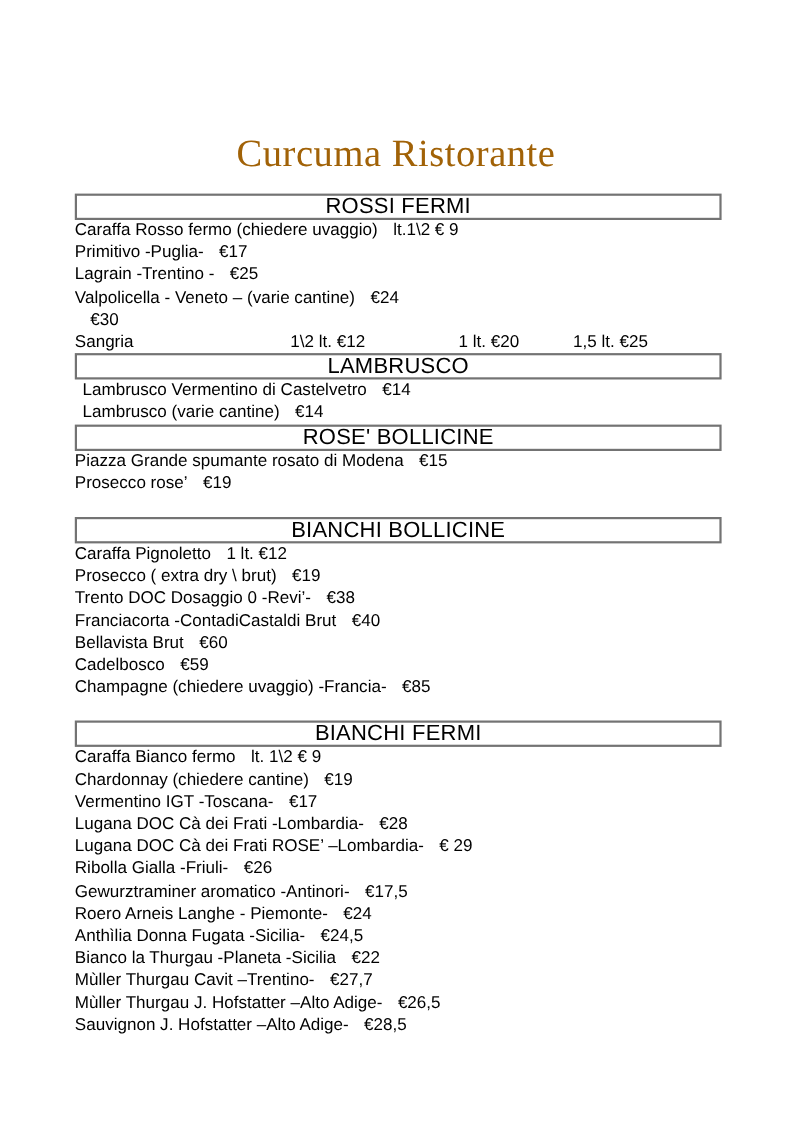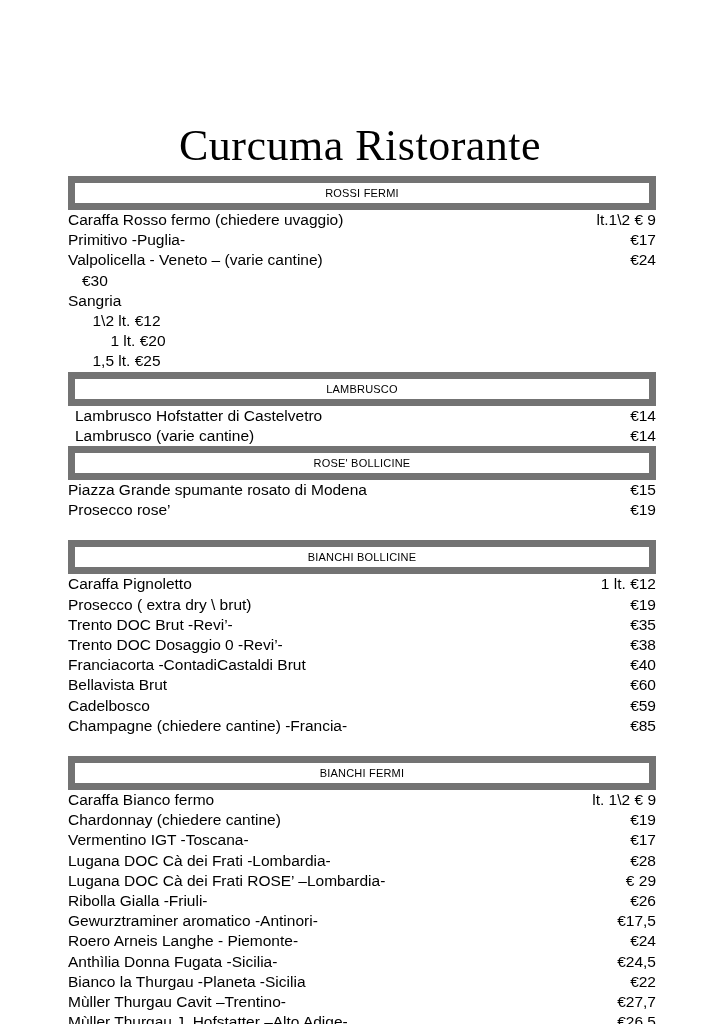--- a/index.html
+++ b/index.html
@@ -26,59 +26,58 @@
     background: #ffffff;
   }
 
   .title {
     position: absolute;
     left: 0;
     top: 92px;
     width: 720px;
     text-align: center;
     font-family: "Liberation Serif", serif;
-    font-size: 44px;
+    font-size: 35px;
     line-height: 50px;
     font-weight: normal;
     letter-spacing: 0.5px;
-    color: #000000;
+    color: #a16207;
     white-space: nowrap;
   }
 
   .menu {
     position: absolute;
     left: 68px;
     top: 176px;
     width: 588px;
   }
 
   .section {
     width: 100%;
   }
 
   .section-header {
     box-sizing: border-box;
     width: 100%;
-    border: 7px solid #737373;
+    border: 2px solid #737373;
     text-align: center;
-    font-size: 11px;
+    font-size: 20px;
     line-height: 18px;
     padding: 1px 0 1px 0;
     letter-spacing: 0.2px;
     background: #ffffff;
   }
 
   .rows {
     width: 100%;
   }
 
   .row {
     display: flex;
     align-items: baseline;
-    justify-content: space-between;
     font-size: 15.5px;
     line-height: 20.2px;
     white-space: nowrap;
   }
 
   .row .name {
     flex: 0 1 auto;
     overflow: hidden;
     text-overflow: clip;
   }
@@ -89,28 +88,27 @@
     padding-left: 14px;
   }
 
   .row.indent .name {
     padding-left: 7px;
   }
 
   
   .row.multi {
     justify-content: flex-start;
-    flex-direction: column;
   }
   .row.multi .name {
     width: 147px;
   }
   .row.multi .opt {
     width: 117px;
-    text-align: center;
+    text-align: right;
   }
   .row.multi .opt.second {
     width: 140px;
   }
 
   .spacer {
     height: 20px;
   }
 </style>
 </head>
@@ -124,41 +122,45 @@
       <div class="section">
         <div class="section-header">ROSSI FERMI</div>
         <div class="rows">
           <div class="row">
             <span class="name">Caraffa Rosso fermo (chiedere uvaggio)</span>
             <span class="price">lt.1\2 € 9</span>
           </div>
           <div class="row">
             <span class="name">Primitivo  -Puglia-</span>
             <span class="price">€17</span>
+          </div>
+          <div class="row">
+            <span class="name">Lagrain -Trentino -</span>
+            <span class="price">€25</span>
           </div>
           <div class="row">
             <span class="name">Valpolicella  - Veneto – (varie cantine)</span>
             <span class="price">€24</span>
           </div>
           <div class="row">
             <span class="price">€30</span>
           </div>
           <div class="row multi">
             <span class="name">Sangria</span>
             <span class="opt">1\2 lt. €12</span>
             <span class="opt second">1 lt. €20</span>
             <span class="opt">1,5 lt. €25</span>
           </div>
         </div>
       </div>
       <div class="section">
         <div class="section-header">LAMBRUSCO</div>
         <div class="rows">
           <div class="row indent">
-            <span class="name">Lambrusco Hofstatter di Castelvetro</span>
+            <span class="name">Lambrusco Vermentino di Castelvetro</span>
             <span class="price">€14</span>
           </div>
           <div class="row indent">
             <span class="name">Lambrusco (varie cantine)</span>
             <span class="price">€14</span>
           </div>
         </div>
       </div>
       <div class="section">
         <div class="section-header">ROSE' BOLLICINE</div>
@@ -179,41 +181,37 @@
         <div class="rows">
           <div class="row">
             <span class="name">Caraffa Pignoletto</span>
             <span class="price">1 lt.  €12</span>
           </div>
           <div class="row">
             <span class="name">Prosecco    ( extra dry \ brut)</span>
             <span class="price">€19</span>
           </div>
           <div class="row">
-            <span class="name">Trento DOC Brut  -Revi’-</span>
-            <span class="price">€35</span>
-          </div>
-          <div class="row">
             <span class="name">Trento DOC Dosaggio 0  -Revi’-</span>
             <span class="price">€38</span>
           </div>
           <div class="row">
             <span class="name">Franciacorta -ContadiCastaldi Brut</span>
             <span class="price">€40</span>
           </div>
           <div class="row">
             <span class="name">Bellavista Brut</span>
             <span class="price">€60</span>
           </div>
           <div class="row">
             <span class="name">Cadelbosco</span>
             <span class="price">€59</span>
           </div>
           <div class="row">
-            <span class="name">Champagne  (chiedere cantine)  -Francia-</span>
+            <span class="name">Champagne  (chiedere uvaggio)  -Francia-</span>
             <span class="price">€85</span>
           </div>
         </div>
       </div>
       <div class="spacer"></div>
       <div class="section">
         <div class="section-header">BIANCHI FERMI</div>
         <div class="rows">
           <div class="row">
             <span class="name">Caraffa Bianco fermo</span>

